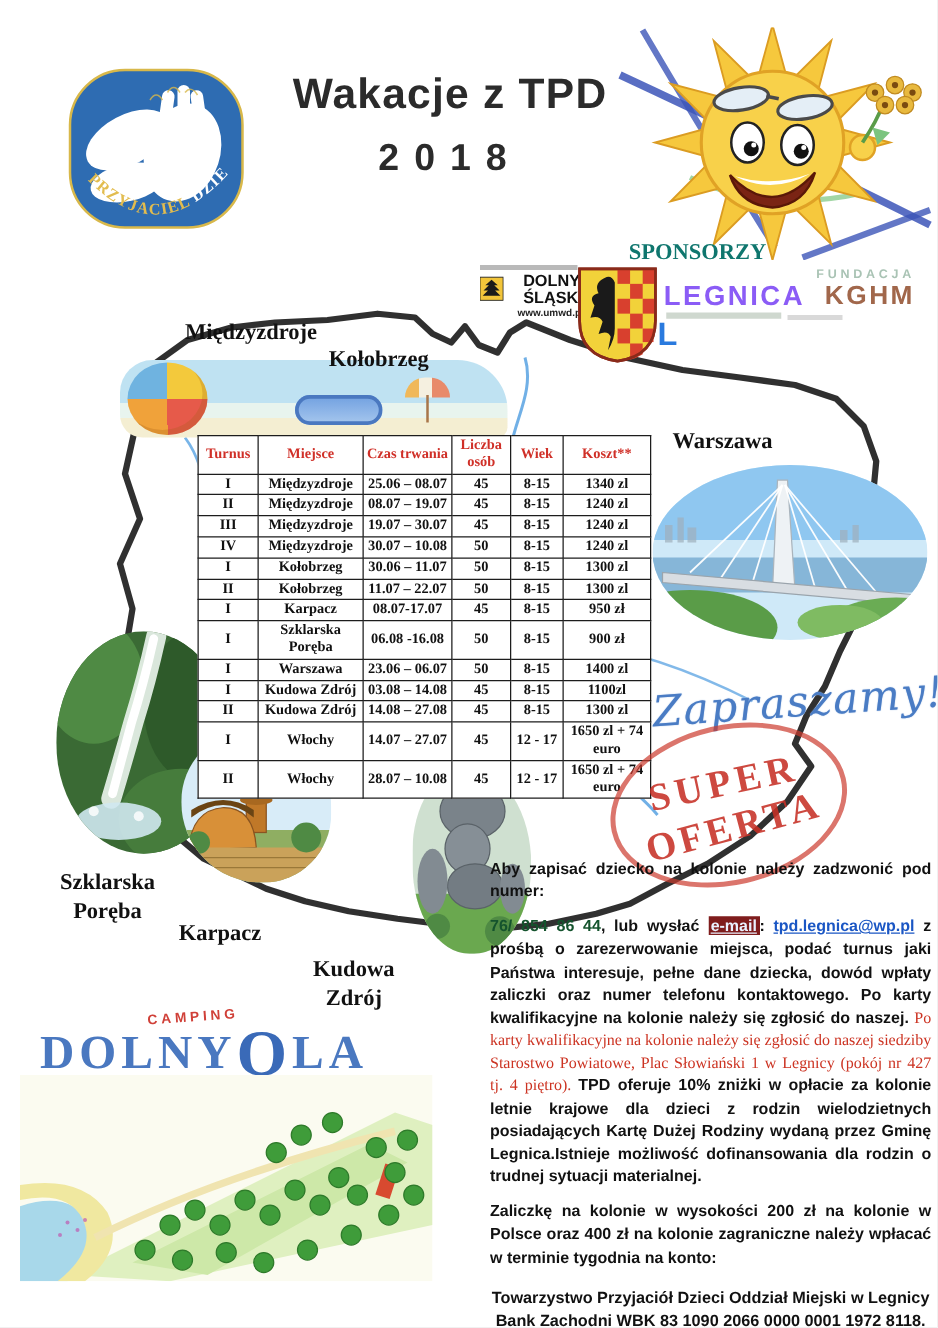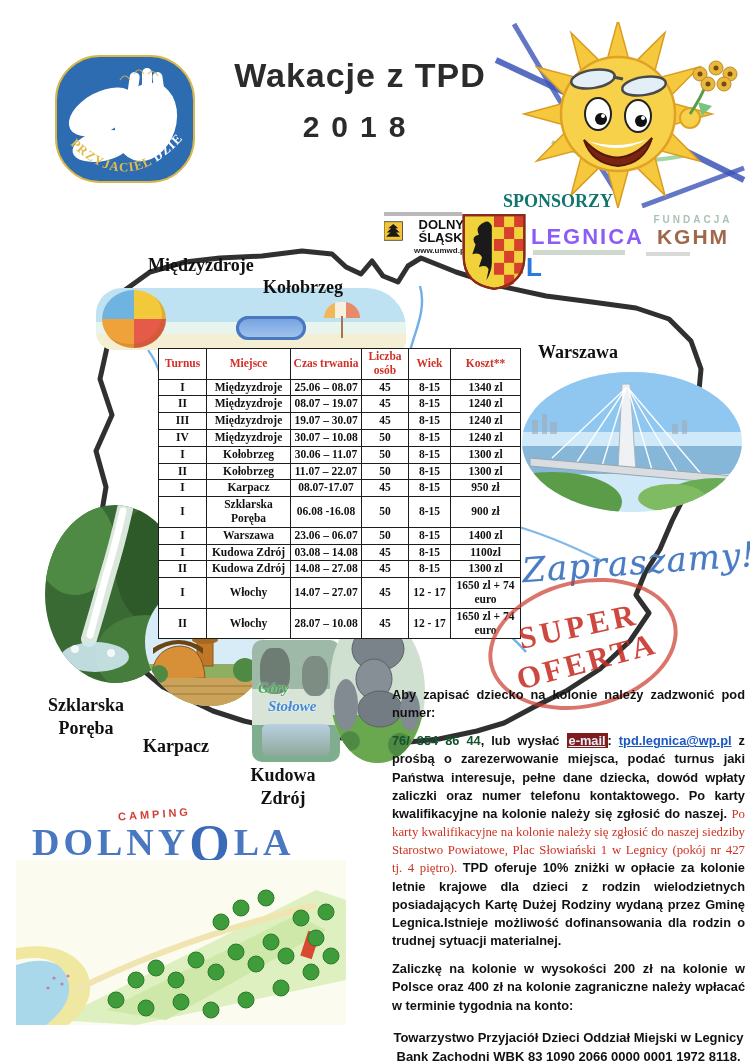--- a/index.html
+++ b/index.html
@@ -12,21 +12,21 @@
   
   .sponsors-heading{left:503px;top:191px;font-family:"Liberation Serif",serif;font-weight:bold;font-size:18px;color:#0f766e;}
   .ds-wrap{left:384px;top:212px;width:80px;}
   .ds-topbar{width:78px;height:4px;background:#b9b9b9;margin-bottom:2px;}
   .ds-row{display:flex;align-items:center;gap:16px;}
   .ds-name{font-size:13px;font-weight:bold;color:#111;line-height:1.0;}
   .ds-url{font-size:8px;font-weight:bold;color:#222;margin:2px 0 0 30px;}
   .leg-text{left:531px;top:224px;font-size:22px;font-weight:bold;color:#8b5cf6;letter-spacing:2px;font-family:"Liberation Sans",sans-serif;}
   .leg-sub{left:533px;top:250px;width:92px;height:5px;background:#cfd8cf;}
   .leg-L{left:526px;top:252px;font-size:26px;font-weight:bold;color:#2a7ade;}
-  .kghm-wrap{left:638px;top:214px;width:110px;text-align:center;}
+  .kghm-wrap{left:622px;top:214px;width:110px;text-align:right;}
   .kghm-l1{font-size:10px;letter-spacing:3px;color:#a9c3b4;font-weight:bold;}
   .kghm-l2{font-size:21px;font-weight:bold;color:#a1674b;letter-spacing:2px;}
   .kghm-sub{width:44px;height:4px;background:#d9d9d9;margin:3px 0 0 8px;}
   
   .maplabel{font-family:"Liberation Serif",serif;font-weight:bold;color:#111;font-size:18px;line-height:1.25;}
   
   .camps{left:158px;top:348px;border-collapse:collapse;table-layout:fixed;background:#fff;}
   .camps td,.camps th{border:1.6px solid #1c1c1c;text-align:center;vertical-align:middle;
      font-family:"Liberation Serif",serif;font-weight:bold;font-size:11.5px;line-height:1.2;padding:1px 2px;color:#111;}
   .camps th{color:#d03028;}
@@ -303,28 +303,20 @@
     <path d="M8 70 Q34 50 58 70 L58 64 Q34 48 8 64 Z" fill="#6a4414"></path>
     <rect x="4" y="94" width="112" height="28" fill="#caa25a"></rect>
     <g stroke="#9a7838" stroke-width="1">
         <line x1="4" y1="102" x2="116" y2="102"></line>
         <line x1="4" y1="110" x2="116" y2="110"></line>
       </g>
     <circle cx="100" cy="86" r="12" fill="#4f8a44"></circle>
       <circle cx="14" cy="90" r="9" fill="#4f8a44"></circle>
   </svg>
 
-  <div class="abs photo" style="left:252px;top:640px;width:88px;height:122px;border-radius:10px;
-              background:linear-gradient(#9fb9a8 0 40%,#d8e4d8 40% 70%,#7fae8f 70% 100%);">
-    <div class="abs" style="left:8px;top:8px;width:30px;height:46px;border-radius:40%;background:#6e7d74;"></div>
-    <div class="abs" style="left:50px;top:16px;width:26px;height:40px;border-radius:40%;background:#7e8d84;"></div>
-    <div class="abs" style="left:10px;top:84px;width:68px;height:32px;border-radius:6px;background:linear-gradient(#b8d0e0,#8fa89a);"></div>
-    <div class="abs" style="left:6px;top:40px;font-family:'Liberation Serif',serif;font-style:italic;font-weight:bold;font-size:15px;color:#3fae4f;text-shadow:0 0 2px #fff;">Góry</div>
-    <div class="abs" style="left:16px;top:58px;font-family:'Liberation Serif',serif;font-style:italic;font-weight:bold;font-size:15px;color:#3f8ad8;text-shadow:0 0 2px #fff;">Stołowe</div>
-  </div>
 
   <svg class="abs photo" style="left:330px;top:615px;border-radius:46% 54% 50% 50%;" width="95" height="148" viewBox="0 0 95 148">
     <rect width="95" height="148" fill="#cfe0d0"></rect>
     <rect y="100" width="95" height="48" fill="#6aa84f"></rect>
     <ellipse cx="48" cy="34" rx="26" ry="22" fill="#7a838a" stroke="#5a6268"></ellipse>
     <ellipse cx="44" cy="64" rx="18" ry="20" fill="#868f96" stroke="#5a6268"></ellipse>
     <ellipse cx="50" cy="94" rx="22" ry="18" fill="#737c83" stroke="#5a6268"></ellipse>
     <ellipse cx="16" cy="90" rx="12" ry="26" fill="#828b92"></ellipse>
     <ellipse cx="80" cy="96" rx="10" ry="20" fill="#828b92"></ellipse>
     <circle cx="20" cy="126" r="10" fill="#4f8a44"></circle>

